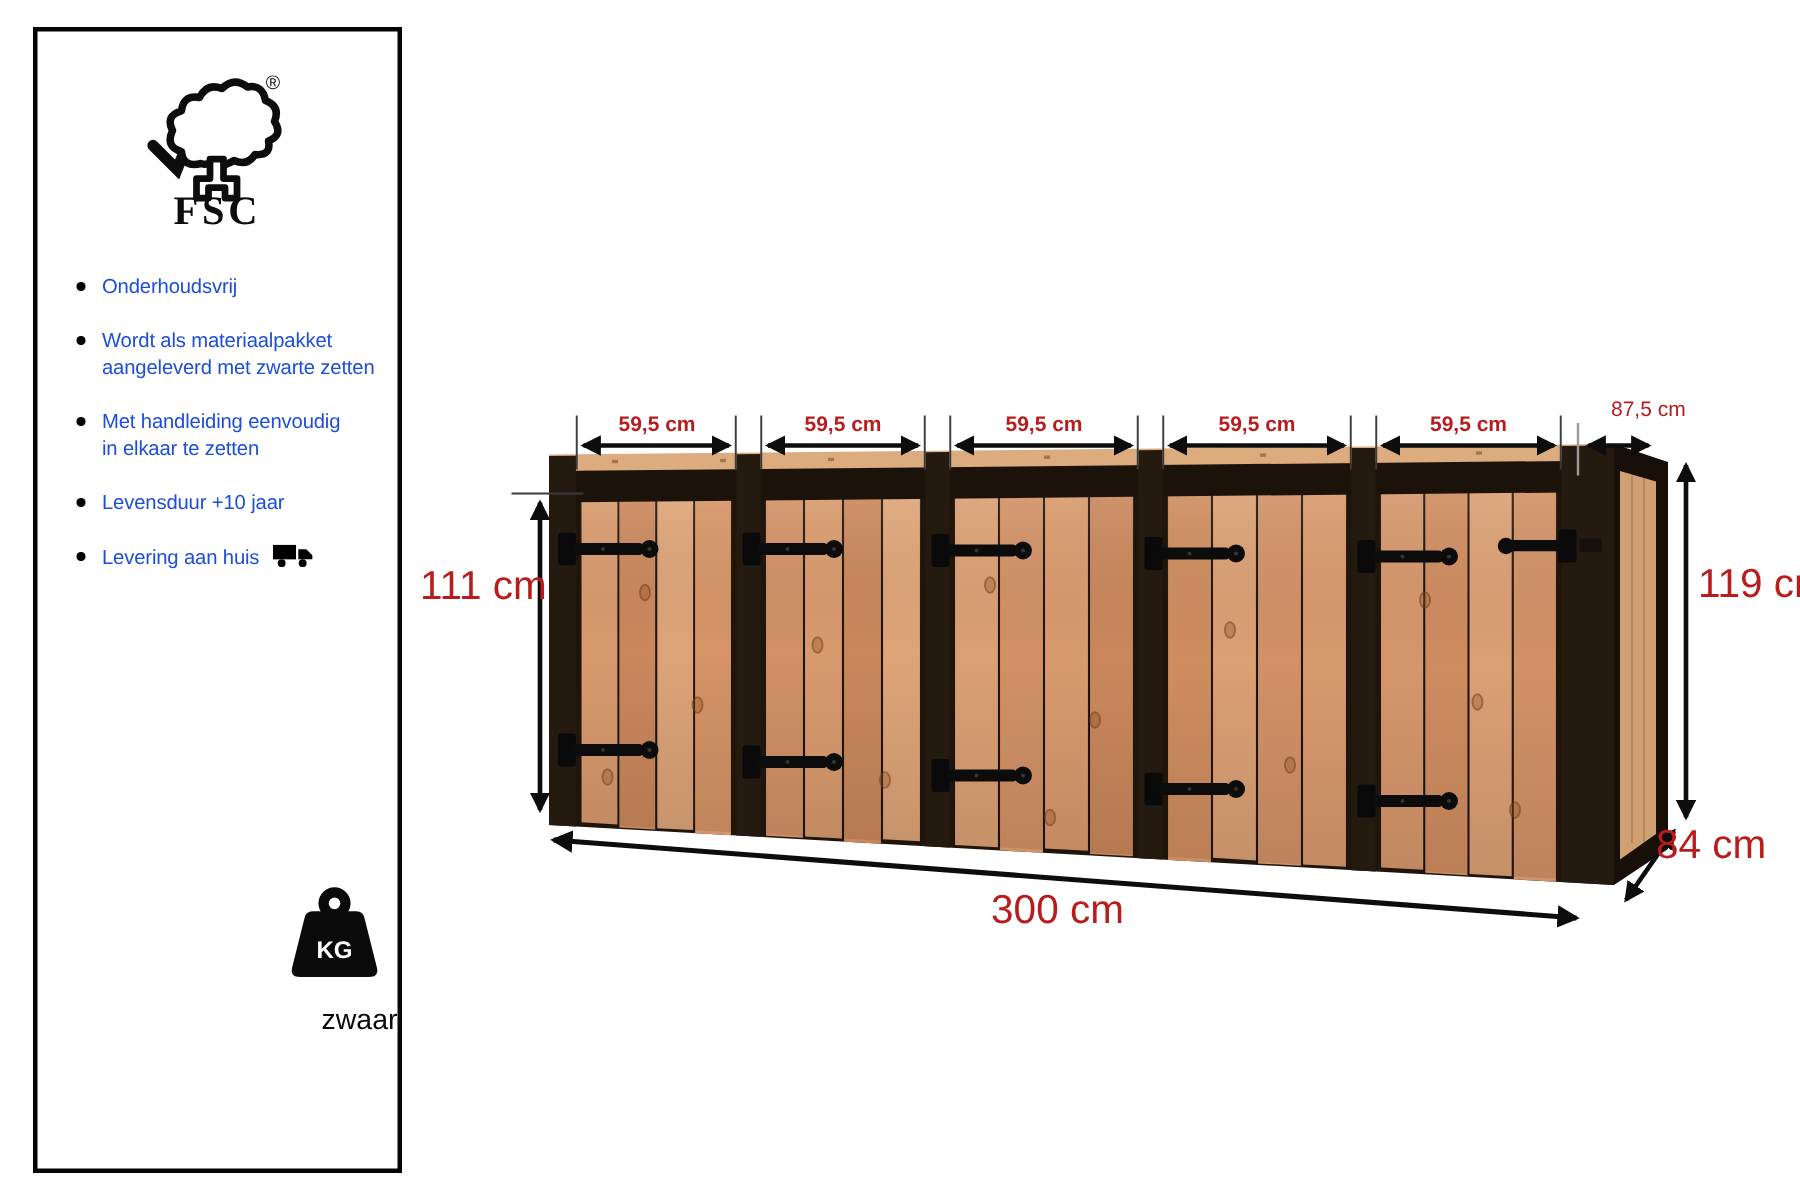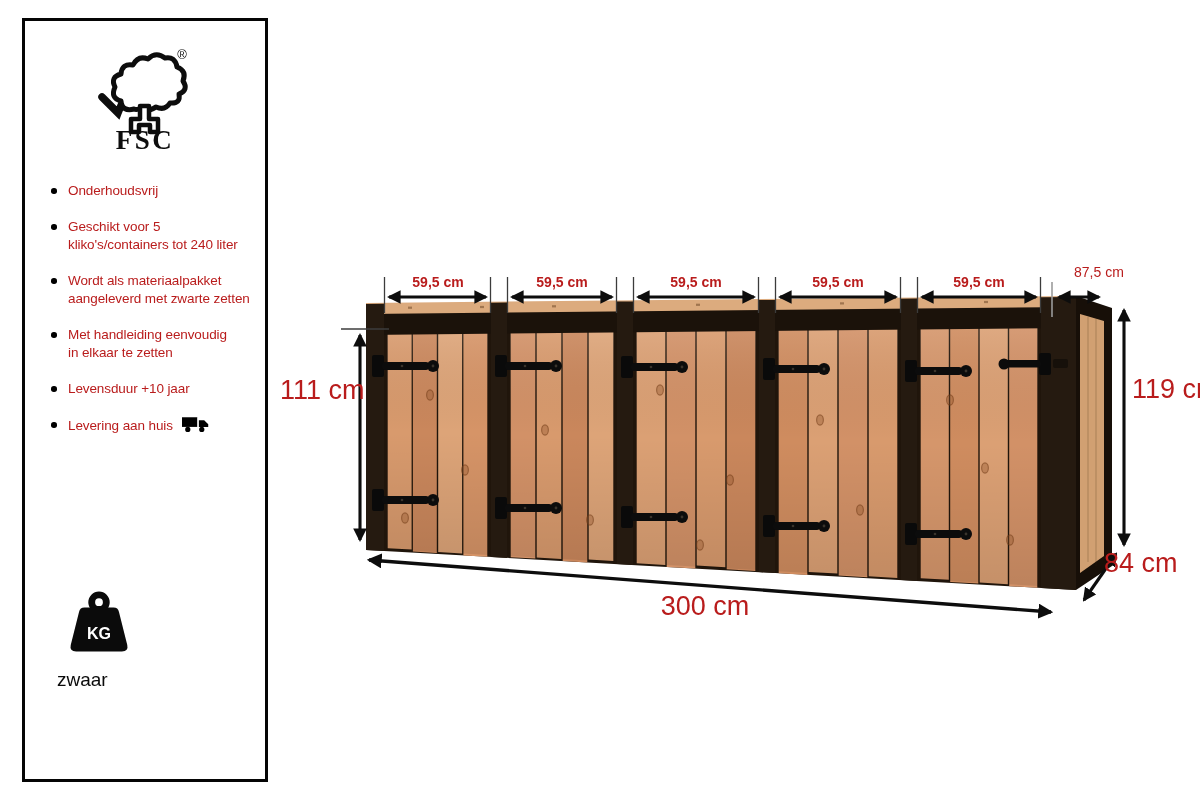--- a/index.html
+++ b/index.html
@@ -4,26 +4,26 @@
 <style>
   html,body{margin:0;padding:0;background:#fff;}
   .canvas{position:relative;width:1200px;height:800px;background:#fff;overflow:hidden;
           font-family:"Liberation Sans",sans-serif;color:#111;}
   
   .panel{position:absolute;left:22px;top:18px;width:240px;height:758px;
          border:3px solid #050505;background:#fff;}
   .fsc-logo{display:block;margin:22px auto 0;}
   ul.features{list-style:none;margin:27px 0 0 0;padding:0 6px 0 26px;}
   ul.features li{position:relative;padding-left:17px;margin-bottom:18px;
-                 font-size:13.5px;line-height:18px;letter-spacing:-.1px;color:#b91c1c;}
+                 font-size:13.5px;line-height:18px;letter-spacing:-.1px;color:#1d4ed8;}
   ul.features li::before{content:"";position:absolute;left:0;top:6px;width:5.5px;height:5.5px;
                  border-radius:50%;background:#000;}
   ul.features li span{white-space:pre-line;}
   .truck{display:inline-block;vertical-align:-3px;margin-left:9px;}
-  .weight{position:absolute;top:570px;left:0;width:100%;text-align:left;padding-left:32px;}
+  .weight{position:absolute;top:570px;left:0;width:100%;text-align:right;}
   .weight-label{font-size:19px;color:#0a0a0a;margin-top:-2px;}
   
   .diagram-svg{position:absolute;left:0;top:0;width:1200px;height:800px;}
   .dim{position:absolute;color:#b91c1c;white-space:nowrap;}
   .dim-s{font-size:14px;font-weight:700;width:90px;text-align:center;}
   .dim-l{font-size:27px;font-weight:400;}
 </style>
 </head>
 <body>
 
@@ -36,22 +36,20 @@
       <path d="M39 66 Q27 69 26 58 Q15 55 20 44 Q15 34 26 31 Q27 20 38 22 Q43 12 53 16
                Q61 8 70 15 Q80 13 82 24 Q92 28 88 38 Q94 47 84 51 Q86 61 75 60
                Q70 68 61 64 Q51 70 44 66 Q41 67 39 66 Z" fill="#fff" stroke="#0d0d0d" stroke-width="5" stroke-linejoin="round"></path>
       <path d="M45 63 L45 76 L36 76 L36 89 L44 89 L44 82 L55 82 L55 89 L63 89 L63 76 L54 76 L54 63 Z" fill="#fff" stroke="#0d0d0d" stroke-width="4.5" stroke-linejoin="round"></path>
       <text x="87" y="16" font-size="13" fill="#0d0d0d" text-anchor="middle">®</text>
       <text x="50" y="106" text-anchor="middle" font-family="Liberation Serif, serif" font-weight="700" font-size="27" letter-spacing="2.5" fill="#0d0d0d">FSC</text>
     </svg>
 
     <ul class="features">
       <li><span>Onderhoudsvrij</span></li>
-      <li><span>Geschikt voor 5
-kliko's/containers tot 240 liter</span></li>
       <li><span>Wordt als materiaalpakket
 aangeleverd met zwarte zetten</span></li>
       <li><span>Met handleiding eenvoudig
 in elkaar te zetten</span></li>
       <li><span>Levensduur +10 jaar</span></li>
       <li>
         <span>Levering aan huis</span><svg class="truck" width="27" height="17" viewBox="0 0 28 17">
           <rect x="0" y="1" width="16" height="10" fill="#000"></rect>
           <rect x="16" y="1" width="1.4" height="12" fill="#fff"></rect>
           <path d="M17.5 4 h5.5 l4.2 4.2 V11 h-9.7 Z" fill="#000"></path>

